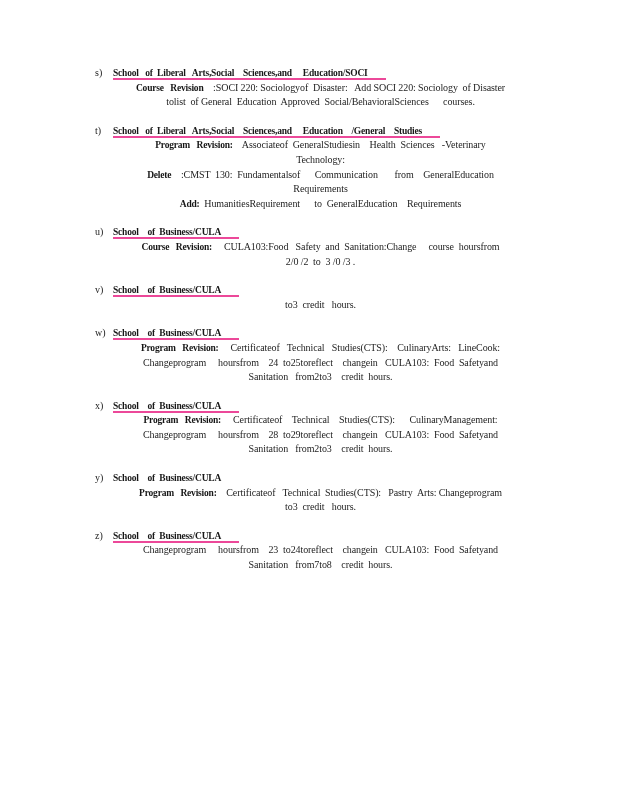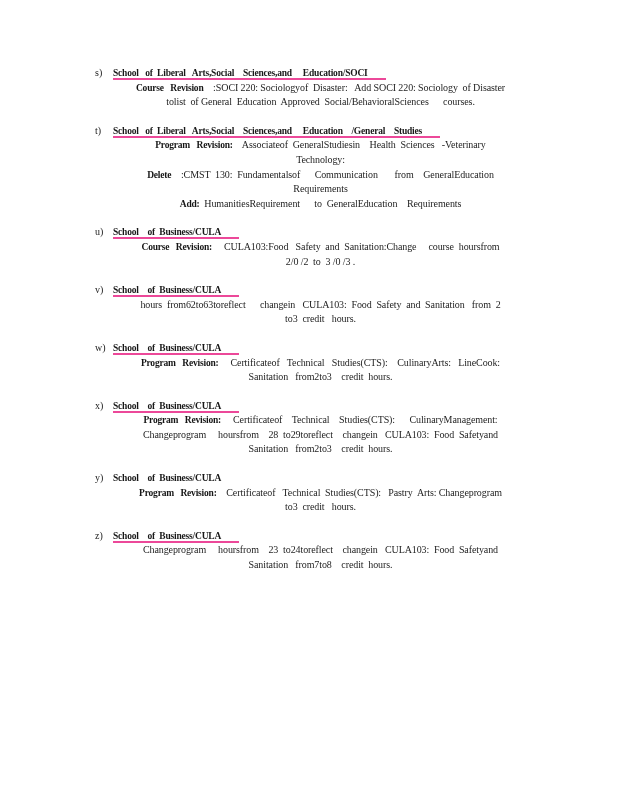--- a/index.html
+++ b/index.html
@@ -97,30 +97,30 @@
       <div class="heading"><span class="hline underlined">School    of  Business/CULA</span></div>
     <div class="line"><span class="bold">Course   Revision:</span><span>     CULA103:Food   Safety  and  Sanitation:Change     course  hoursfrom</span></div>
           <div class="line"><span>2/0 /2  to  3 /0 /3 .</span></div>
         </div>
   </div>
 
   <div class="item">
     <div class="letter">v)</div>
     <div class="content">
       <div class="heading"><span class="hline underlined">School    of  Business/CULA</span></div>
-          <div class="line"><span>hours  from62to63toreflect      changein   CULA103:  Food  Safety  and  Sanitation   from  2</span></div>
           <div class="line"><span>to3  credit   hours.</span></div>
         </div>
   </div>
 
   <div class="item">
     <div class="letter">w)</div>
     <div class="content">
       <div class="heading"><span class="hline underlined">School    of  Business/CULA</span></div>
     <div class="line"><span class="bold">Program   Revision:</span><span>     Certificateof   Technical   Studies(CTS):    CulinaryArts:   LineCook:</span></div>
+          <div class="line"><span>Changeprogram     hoursfrom    24  to25toreflect    changein   CULA103:  Food  Safetyand</span></div>
           <div class="line"><span>Sanitation   from2to3    credit  hours.</span></div>
         </div>
   </div>
 
   <div class="item">
     <div class="letter">x)</div>
     <div class="content">
       <div class="heading"><span class="hline underlined">School    of  Business/CULA</span></div>
     <div class="line"><span class="bold">Program   Revision:</span><span>     Certificateof    Technical    Studies(CTS):      CulinaryManagement:</span></div>
           <div class="line"><span>Changeprogram     hoursfrom    28  to29toreflect    changein   CULA103:  Food  Safetyand</span></div>

